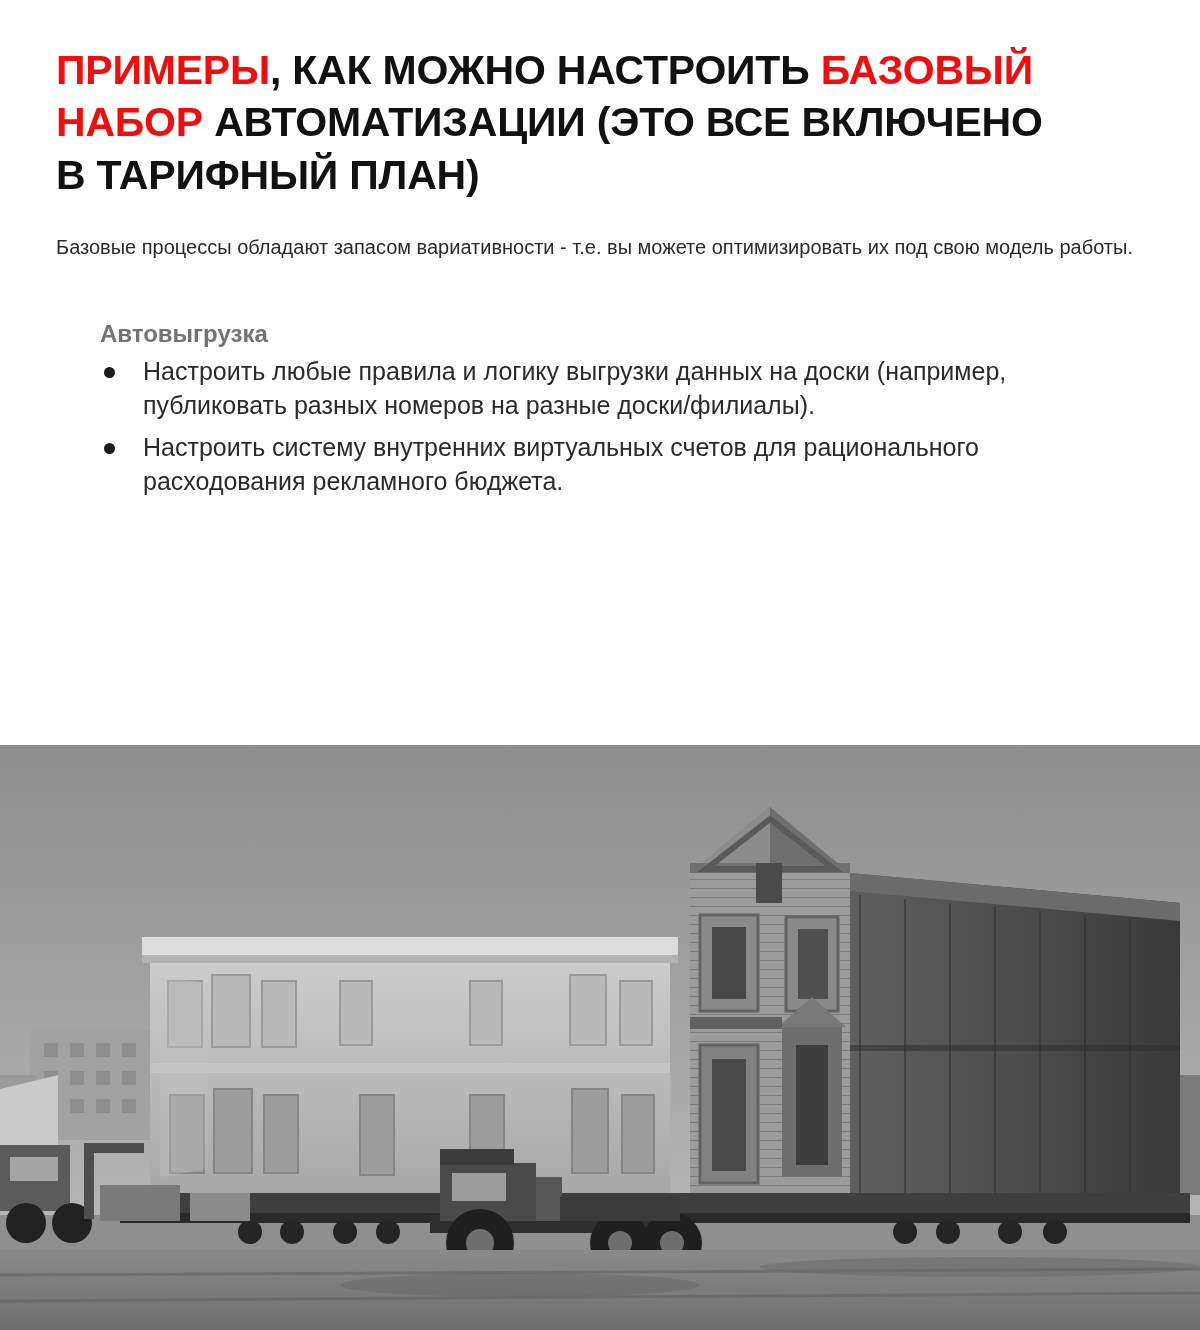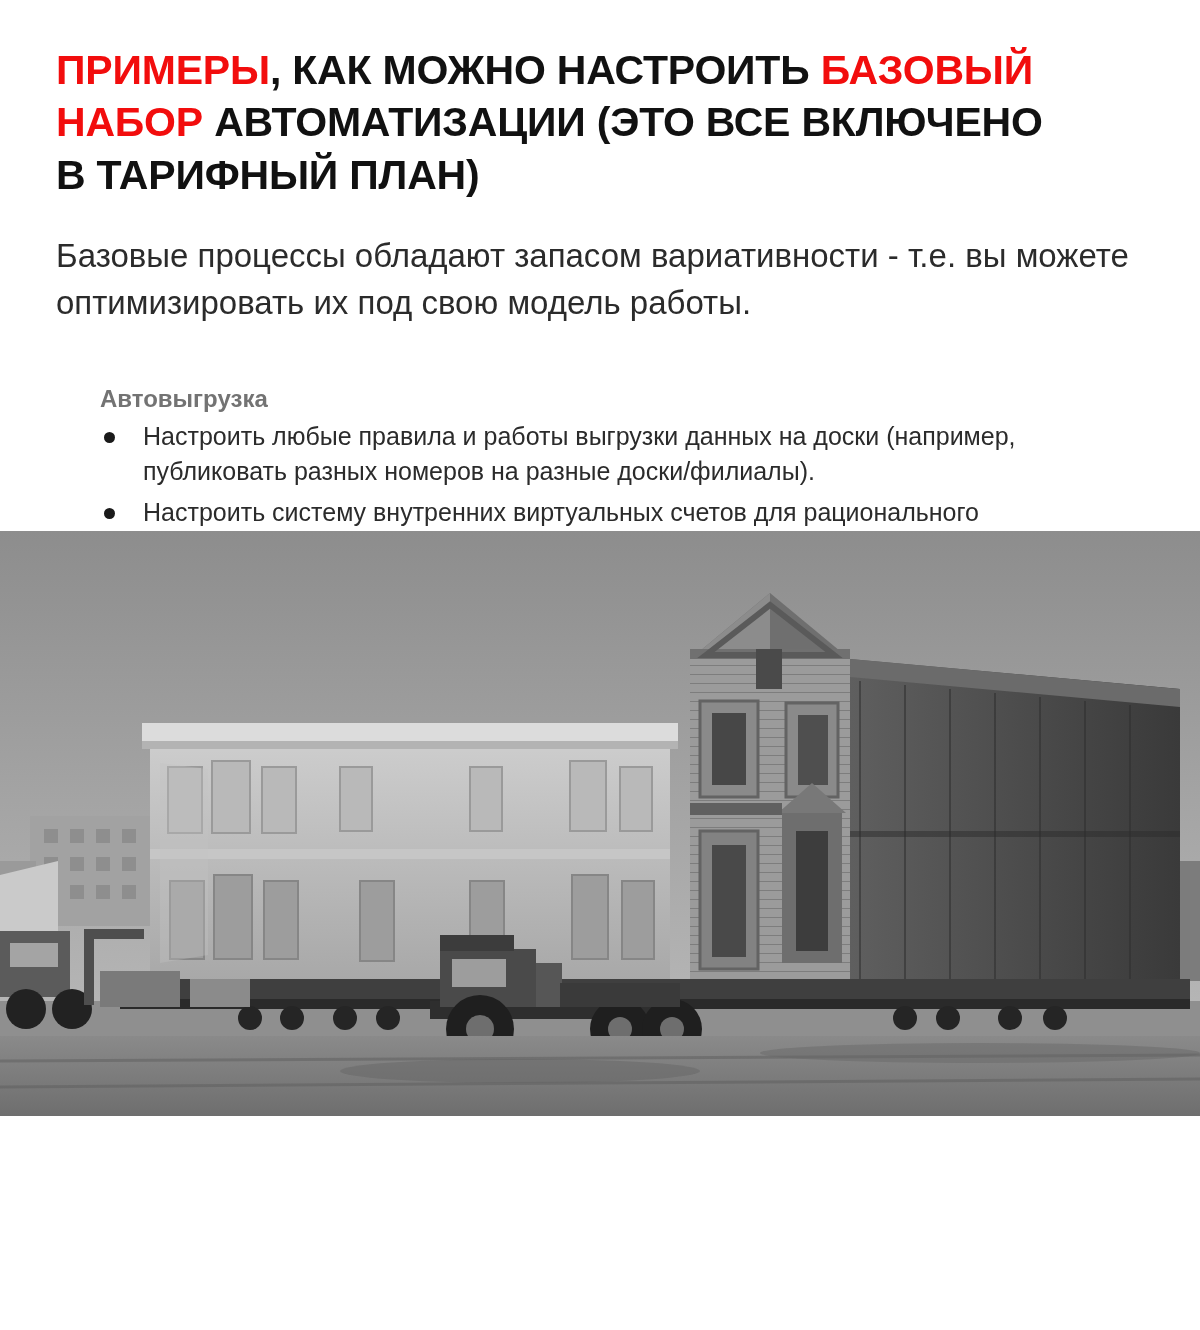--- a/index.html
+++ b/index.html
@@ -12,21 +12,21 @@
     width: 1200px;
     height: 1330px;
     position: relative;
     font-family: "Liberation Sans", sans-serif;
     color: #1a1a1a;
     overflow: hidden;
   }
 
   .slide {
     width: 1200px;
-    height: 1116px;
+    height: 1330px;
     position: relative;
     background: #ffffff;
     display: flex;
     flex-direction: column;
   }
 
   .content {
     padding: 44px 56px 0 56px;
   }
 
@@ -38,21 +38,21 @@
     margin: 0 0 32px 0;
     text-transform: uppercase;
     color: #111111;
     max-width: 1010px;
   }
   .title .hl {
     color: #f20d0d;
   }
 
   .lead {
-    font-size: 33px;
+    font-size: 20px;
     line-height: 1.42;
     color: #2b2b2b;
     margin: 0 0 58px 0;
     max-width: 1090px;
     font-weight: 400;
   }
 
   .section {
     padding-left: 0px;
   }
@@ -109,21 +109,21 @@
 
   <div class="content">
 
     <h1 class="title"><span class="hl">ПРИМЕРЫ</span><span>, КАК МОЖНО НАСТРОИТЬ </span><span class="hl">БАЗОВЫЙ НАБОР</span><span> АВТОМАТИЗАЦИИ (ЭТО ВСЕ ВКЛЮЧЕНО В ТАРИФНЫЙ ПЛАН)</span></h1>
 
     <p class="lead">Базовые процессы обладают запасом вариативности - т.е. вы можете оптимизировать их под свою модель работы.</p>
 
     <div class="section">
       <div class="section-heading">Автовыгрузка</div>
       <ul class="bullets">
-        <li>Настроить любые правила и работы выгрузки данных на доски (например, публиковать разных номеров на разные доски/филиалы).</li>
+        <li>Настроить любые правила и логику выгрузки данных на доски (например, публиковать разных номеров на разные доски/филиалы).</li>
         <li>Настроить систему внутренних виртуальных счетов для рационального расходования  рекламного бюджета.</li>
       </ul>
     </div>
 
   </div>
 
   <div class="photo">
     <svg viewBox="0 0 1200 585" preserveAspectRatio="xMidYMid slice">
       <defs>
         <linearGradient id="sky" x1="0" y1="0" x2="0" y2="1">

